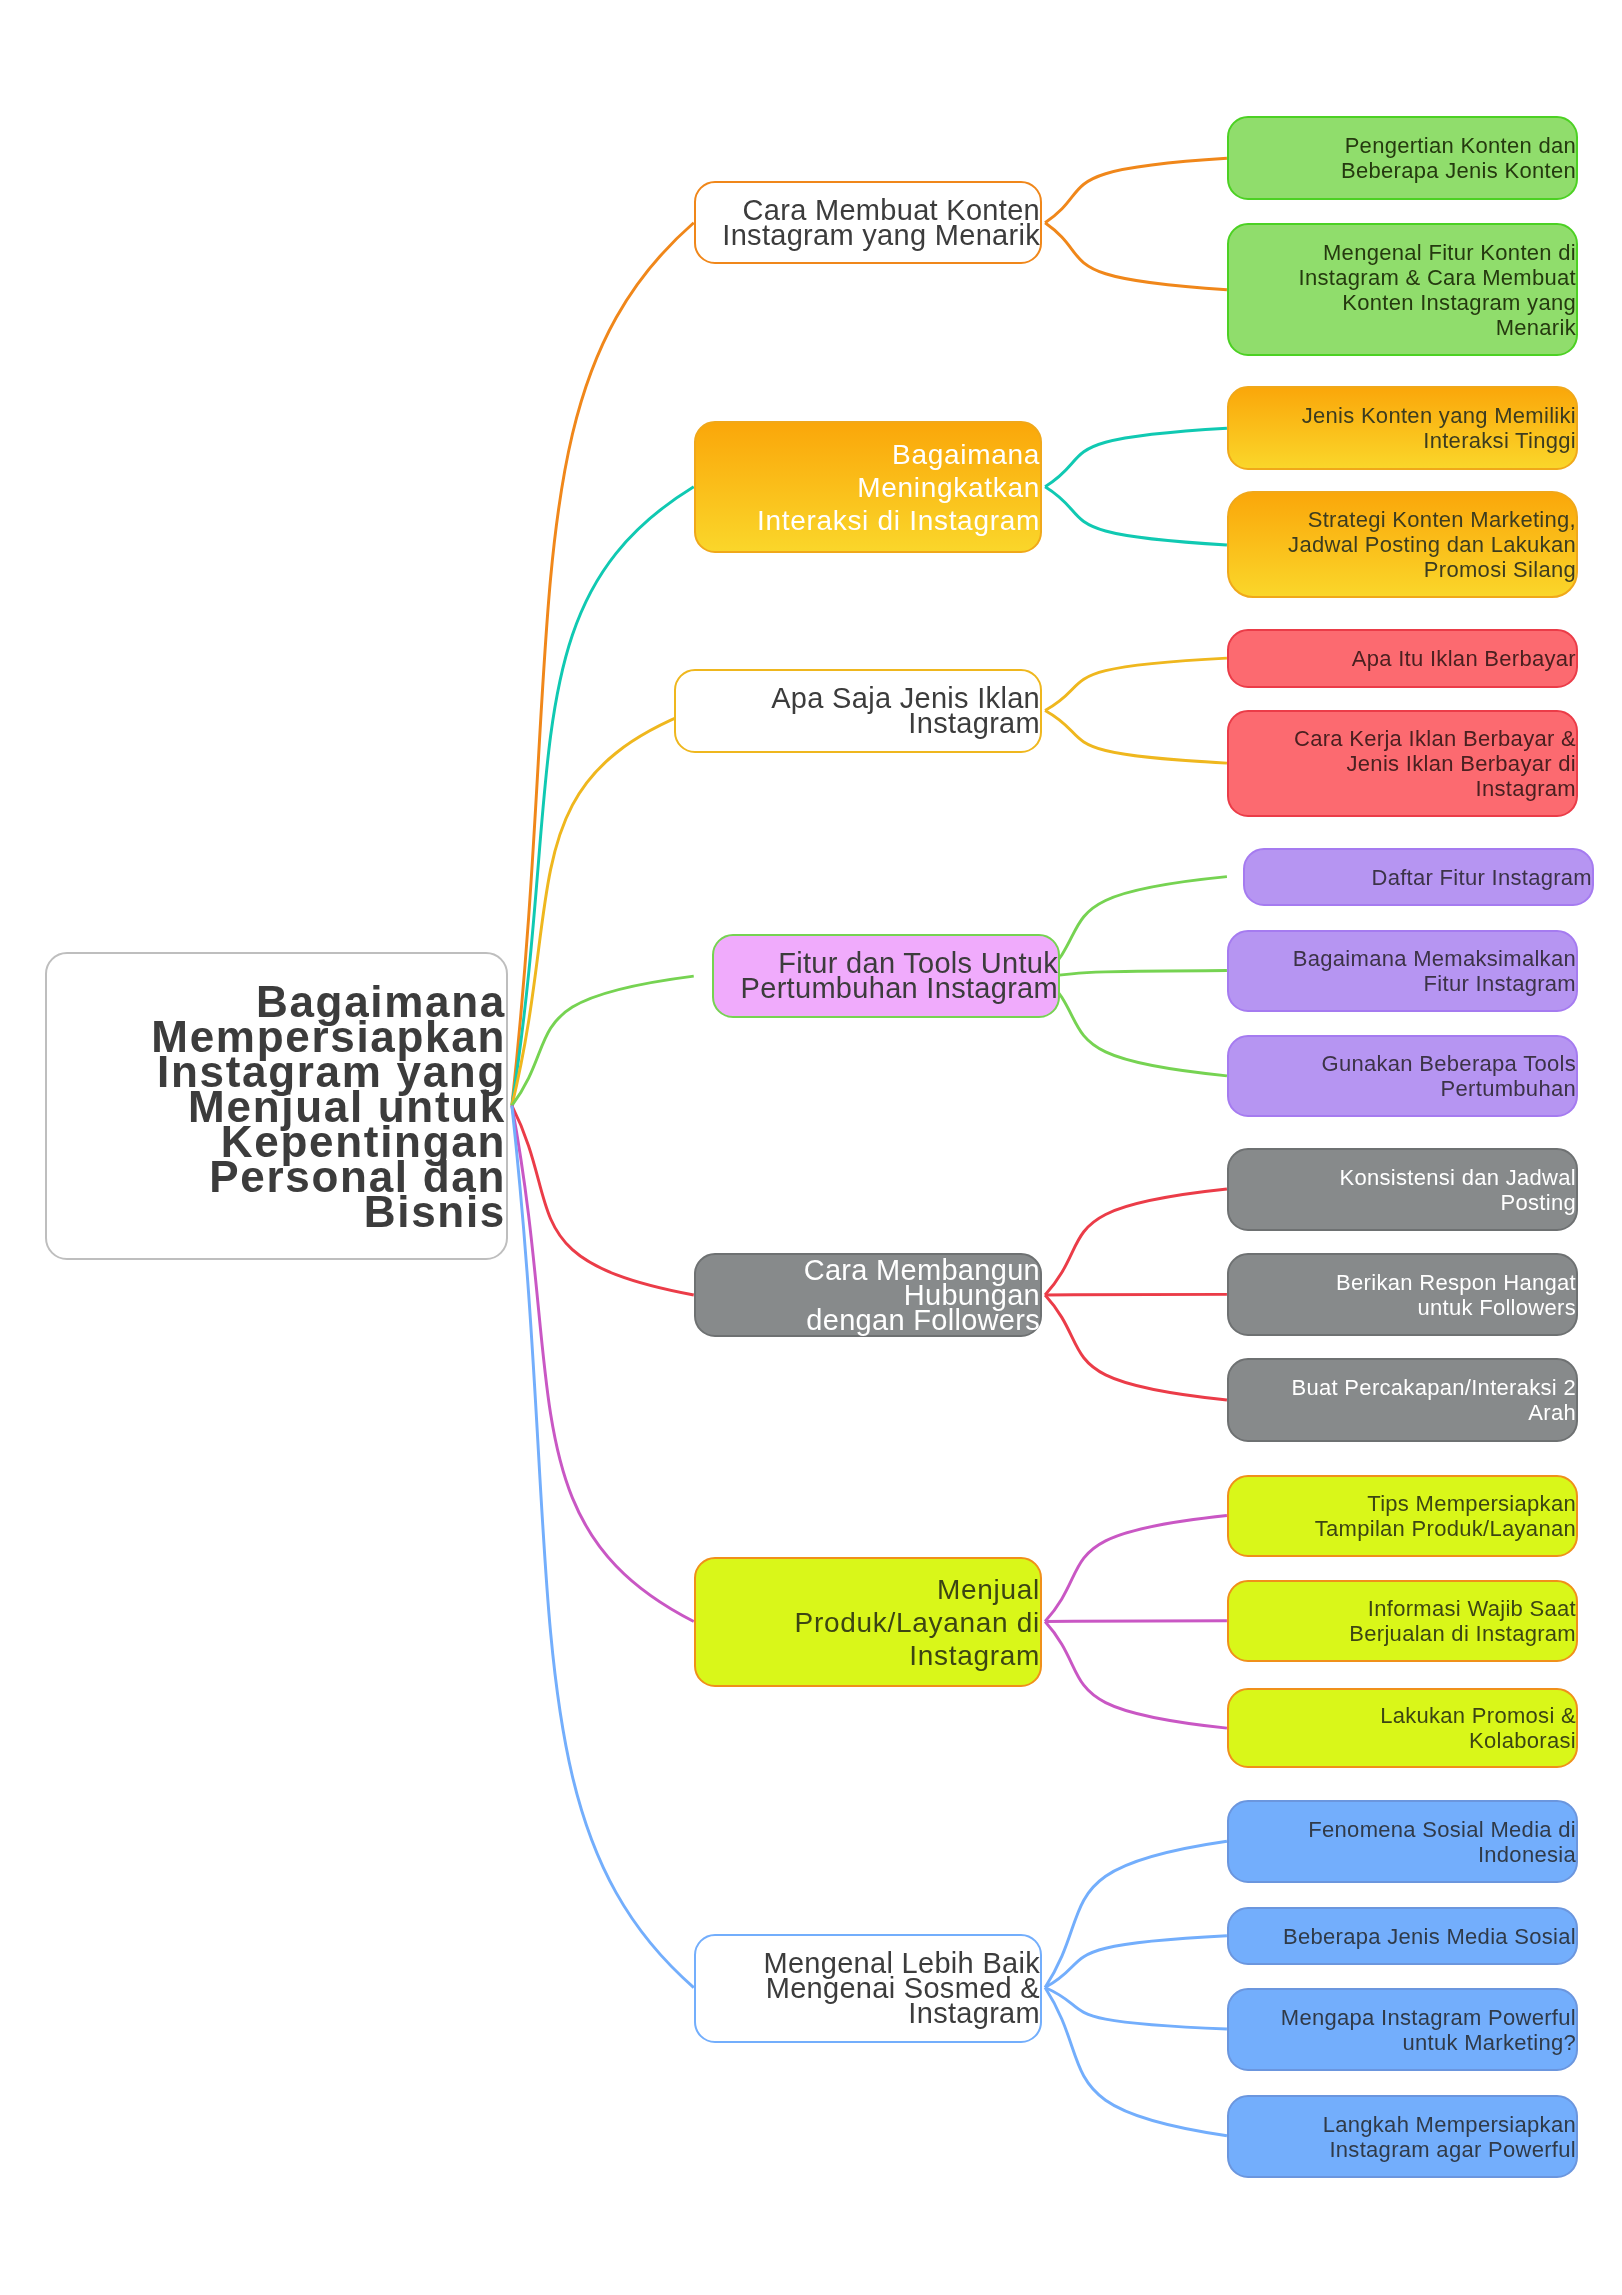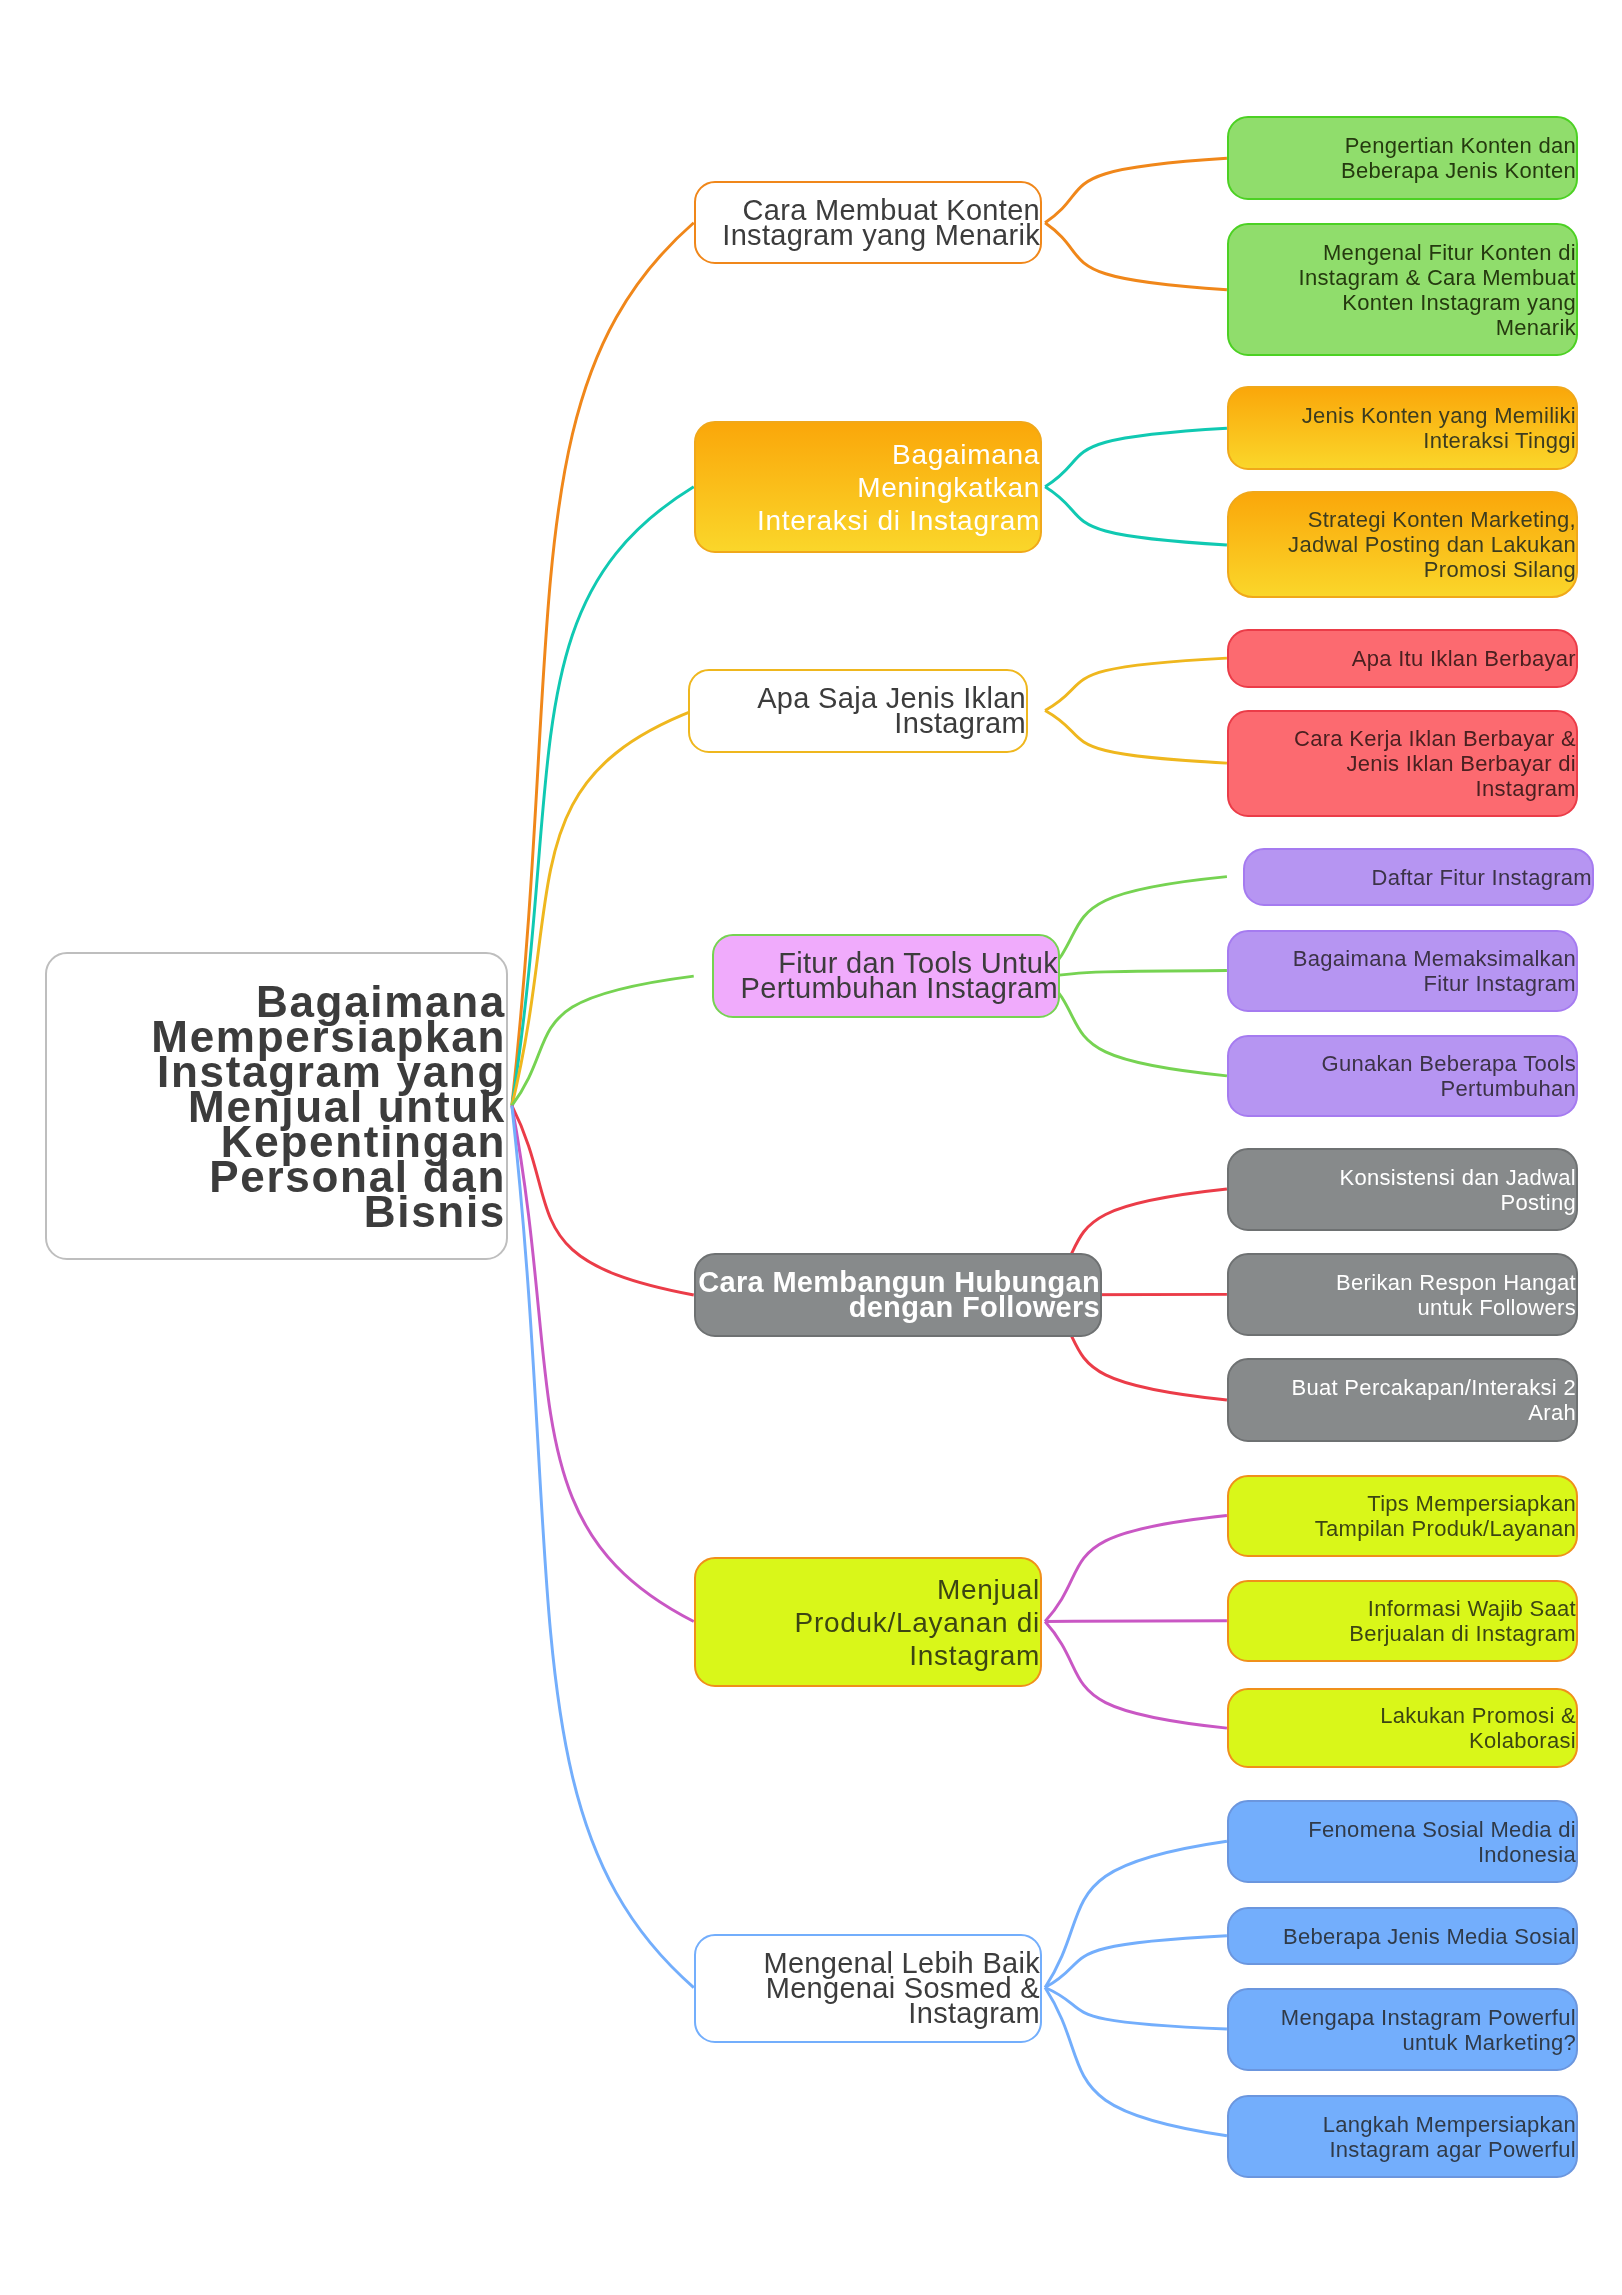--- a/index.html
+++ b/index.html
@@ -80,21 +80,21 @@
   </div>
   <div class="node leaf" style="left: 1227px; top: 386px; width: 351px; height: 84px; background: linear-gradient(rgb(250, 167, 10) 0%, rgb(250, 214, 42) 100%); border-color: rgb(240, 168, 26); color: rgb(60, 60, 32);">
     <span class="lbl">Jenis Konten yang Memiliki
 Interaksi Tinggi</span>
   </div>
   <div class="node leaf" style="left: 1227px; top: 491px; width: 351px; height: 107px; background: linear-gradient(rgb(250, 167, 10) 0%, rgb(250, 214, 42) 100%); border-color: rgb(240, 168, 26); color: rgb(60, 60, 32); border-radius: 26px;">
     <span class="lbl">Strategi Konten Marketing,
 Jadwal Posting dan Lakukan
 Promosi Silang</span>
   </div>
-  <div class="node l1" style="left: 688px; top: 669px; width: 340px; height: 84px; background: rgb(255, 255, 255); border-color: rgb(239, 183, 30); color: rgb(60, 60, 60);">
+  <div class="node l1" style="left: 674px; top: 669px; width: 368px; height: 84px; background: rgb(255, 255, 255); border-color: rgb(239, 183, 30); color: rgb(60, 60, 60);">
     <span class="lbl">Apa Saja Jenis Iklan
 Instagram</span>
   </div>
   <div class="node leaf" style="left: 1227px; top: 629px; width: 351px; height: 59px; background: rgb(252, 106, 112); border-color: rgb(235, 60, 72); color: rgb(74, 32, 32);">
     <span class="lbl">Apa Itu Iklan Berbayar</span>
   </div>
   <div class="node leaf" style="left: 1227px; top: 710px; width: 351px; height: 107px; background: rgb(252, 106, 112); border-color: rgb(235, 60, 72); color: rgb(74, 32, 32);">
     <span class="lbl">Cara Kerja Iklan Berbayar &amp;
 Jenis Iklan Berbayar di
 Instagram</span>
@@ -107,21 +107,21 @@
     <span class="lbl">Daftar Fitur Instagram</span>
   </div>
   <div class="node leaf" style="left: 1227px; top: 930px; width: 351px; height: 82px; background: rgb(182, 149, 242); border-color: rgb(165, 123, 240); color: rgb(60, 51, 71);">
     <span class="lbl">Bagaimana Memaksimalkan
 Fitur Instagram</span>
   </div>
   <div class="node leaf" style="left: 1227px; top: 1035px; width: 351px; height: 82px; background: rgb(182, 149, 242); border-color: rgb(165, 123, 240); color: rgb(60, 51, 71);">
     <span class="lbl">Gunakan Beberapa Tools
 Pertumbuhan</span>
   </div>
-  <div class="node l1" style="left: 694px; top: 1253px; width: 408px; height: 84px; background: rgb(135, 138, 139); border-color: rgb(110, 113, 114); color: rgb(255, 255, 255); font-weight: bold;">
+  <div class="node l1" style="left: 694px; top: 1253px; width: 348px; height: 84px; background: rgb(135, 138, 139); border-color: rgb(110, 113, 114); color: rgb(255, 255, 255);">
     <span class="lbl">Cara Membangun Hubungan
 dengan Followers</span>
   </div>
   <div class="node leaf" style="left: 1227px; top: 1148px; width: 351px; height: 83px; background: rgb(135, 138, 139); border-color: rgb(110, 113, 114); color: rgb(255, 255, 255);">
     <span class="lbl">Konsistensi dan Jadwal
 Posting</span>
   </div>
   <div class="node leaf" style="left: 1227px; top: 1253px; width: 351px; height: 83px; background: rgb(135, 138, 139); border-color: rgb(110, 113, 114); color: rgb(255, 255, 255);">
     <span class="lbl">Berikan Respon Hangat
 untuk Followers</span>

